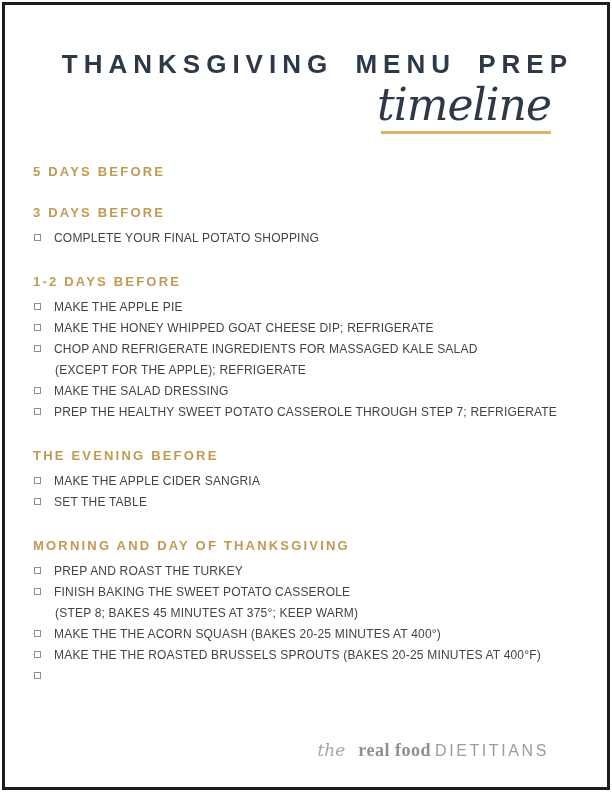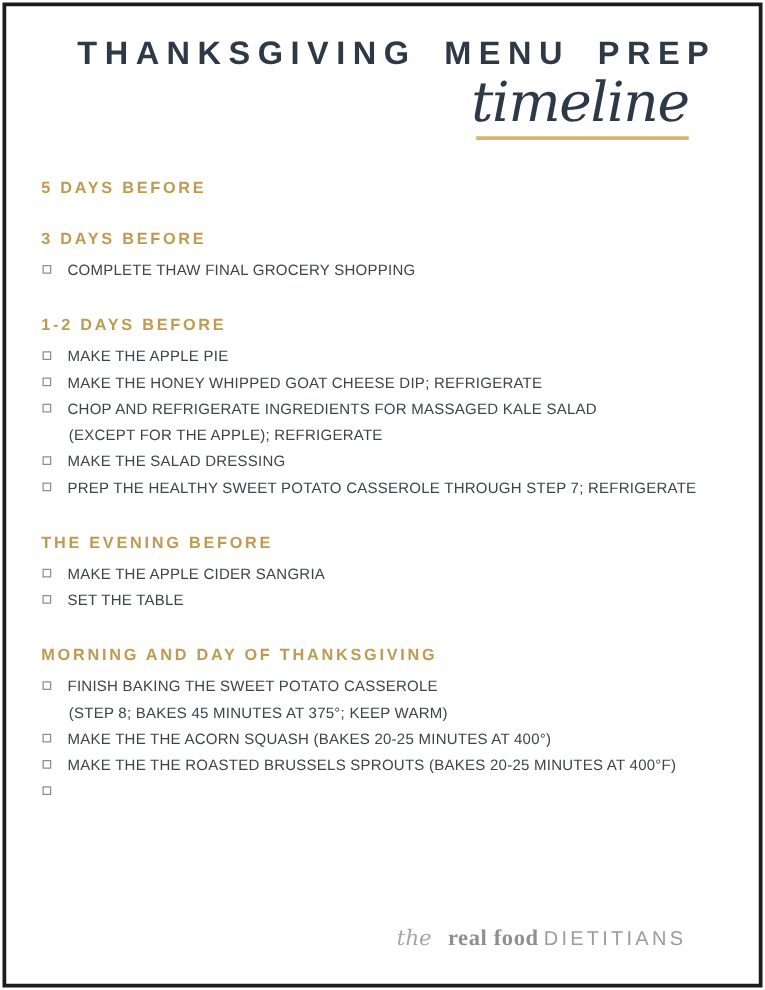--- a/index.html
+++ b/index.html
@@ -20,21 +20,21 @@
     overflow:hidden;position:relative;
   }
   .page-frame{
     position:absolute;top:2px;left:2px;right:2px;bottom:2px;
     border:3px solid var(--border);
     background:#ffffff;
   }
   
   .header{
     text-align:right;
-    padding:22px 34px 0 0;
+    padding:44px 34px 0 0;
   }
   .page-title{
     margin:0;
     font-family:"Liberation Sans",sans-serif;
     font-weight:bold;
     font-size:26px;
     letter-spacing:6px;
     word-spacing:9px;
     color:var(--navy);
     line-height:1.2;
@@ -126,21 +126,21 @@
 
   <div class="sections">
       <div class="section">
         <h2 class="section-heading">5 DAYS BEFORE</h2>
       </div>
       <div class="section">
         <h2 class="section-heading">3 DAYS BEFORE</h2>
         <div class="item">
           <div class="row">
             <span class="checkbox"></span>
-            <span class="itext">COMPLETE THAW FINAL GROCERY SHOPPING</span>
+            <span class="itext">COMPLETE YOUR FINAL POTATO SHOPPING</span>
           </div>
         </div>
       </div>
       <div class="section">
         <h2 class="section-heading">1-2 DAYS BEFORE</h2>
         <div class="item">
           <div class="row">
             <span class="checkbox"></span>
             <span class="itext">MAKE THE APPLE PIE</span>
           </div>
@@ -181,20 +181,26 @@
         </div>
         <div class="item">
           <div class="row">
             <span class="checkbox"></span>
             <span class="itext">SET THE TABLE</span>
           </div>
         </div>
       </div>
       <div class="section">
         <h2 class="section-heading">MORNING AND DAY OF THANKSGIVING</h2>
+        <div class="item">
+          <div class="row">
+            <span class="checkbox"></span>
+            <span class="itext">PREP AND ROAST THE TURKEY</span>
+          </div>
+        </div>
         <div class="item">
           <div class="row">
             <span class="checkbox"></span>
             <span class="itext">FINISH BAKING THE SWEET POTATO CASSEROLE</span>
           </div>
           <div class="cont">(STEP 8; BAKES 45 MINUTES AT 375°; KEEP WARM)</div>
         </div>
         <div class="item">
           <div class="row">
             <span class="checkbox"></span>

